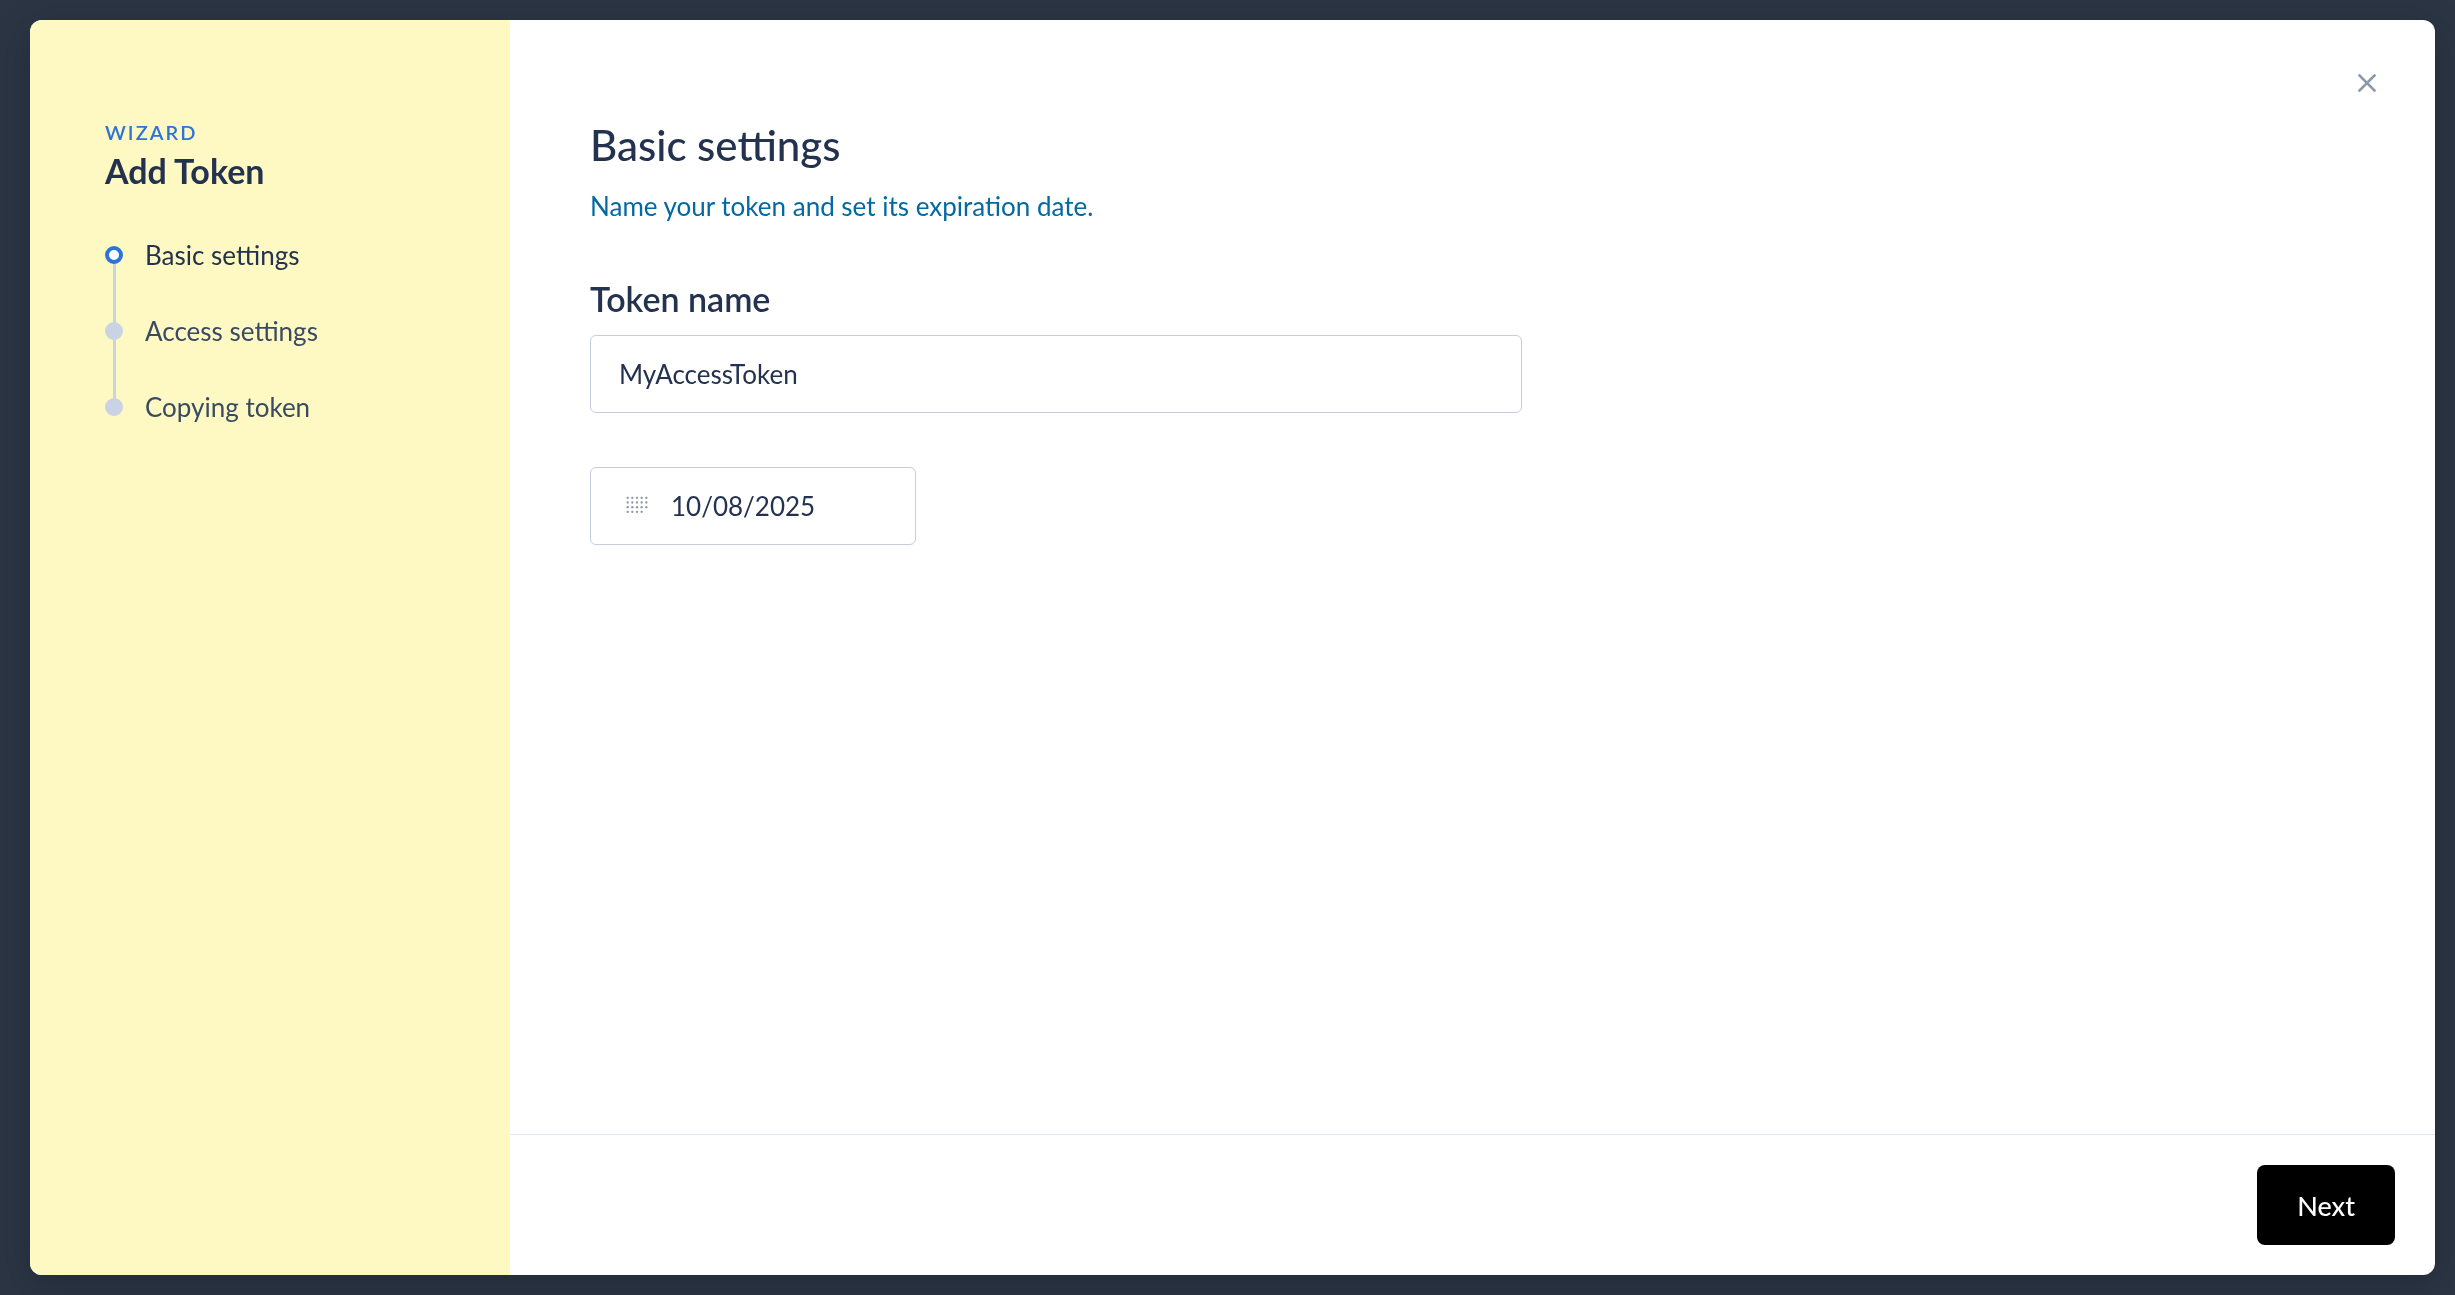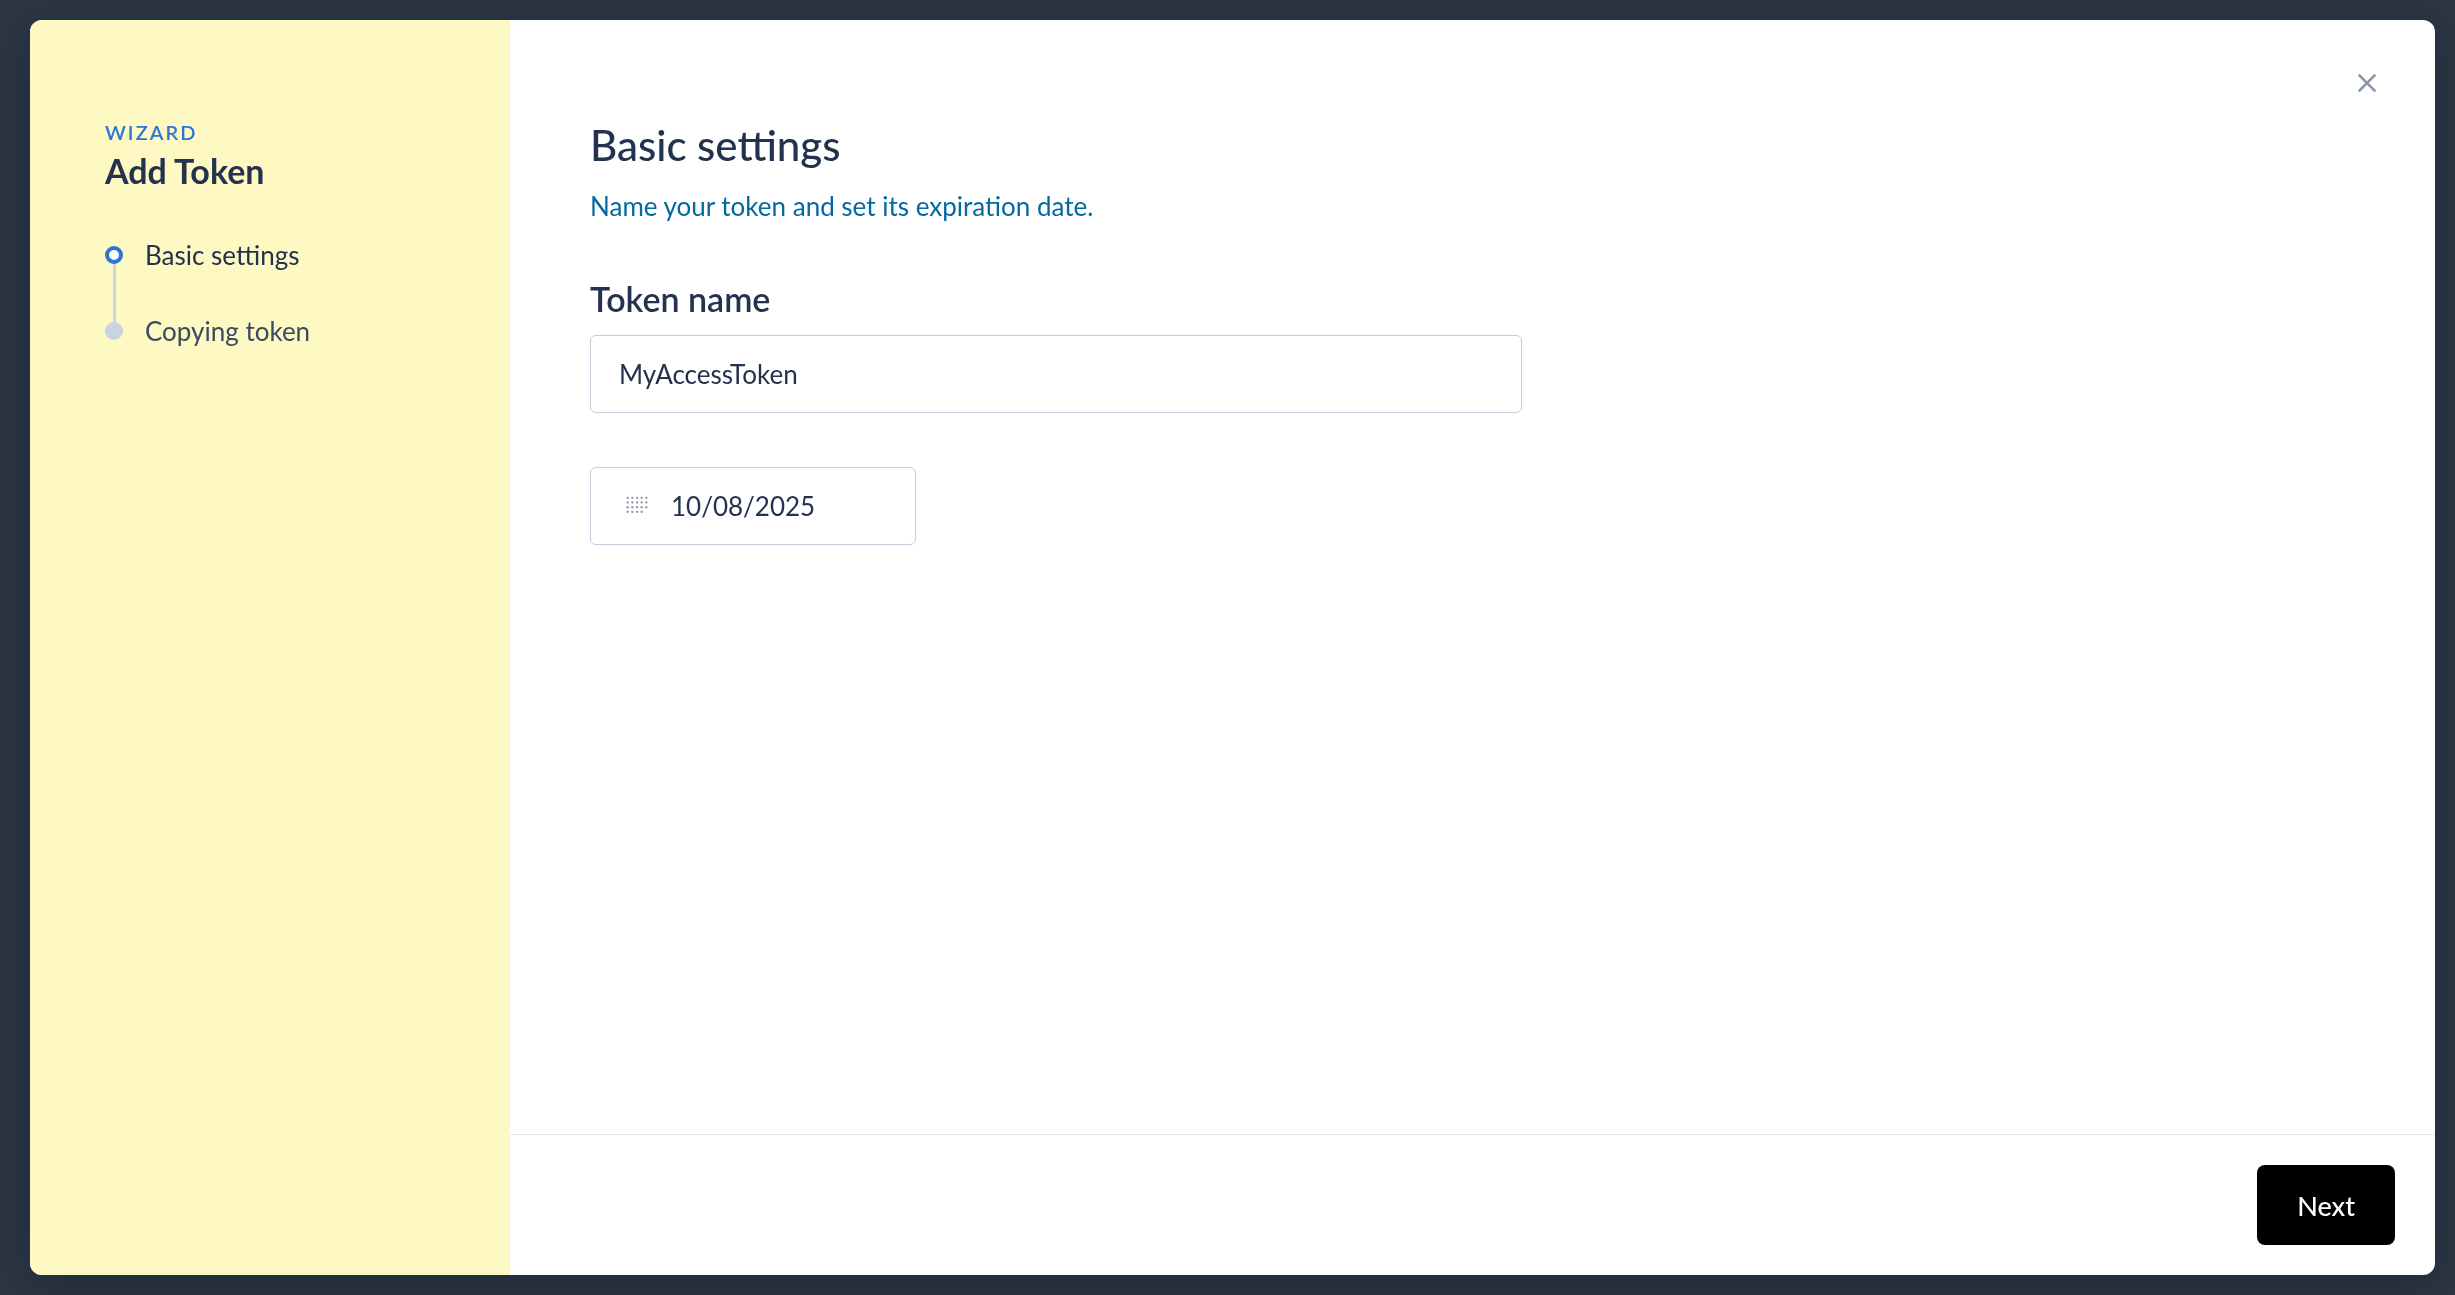--- a/index.html
+++ b/index.html
@@ -240,20 +240,24 @@
 <div class="modal">
 
   <aside class="sidebar">
     <div class="wizard-label">WIZARD</div>
     <div class="wizard-title">Add Token</div>
 
     <ul class="steps">
       <li class="step active">
         <span class="step-dot"></span>
         <span class="step-label">Basic settings</span>
+      </li>
+      <li class="step">
+        <span class="step-dot"></span>
+        <span class="step-label">Access settings</span>
       </li>
       <li class="step">
         <span class="step-dot"></span>
         <span class="step-label">Copying token</span>
       </li>
     </ul>
   </aside>
 
   <main class="main">
 

